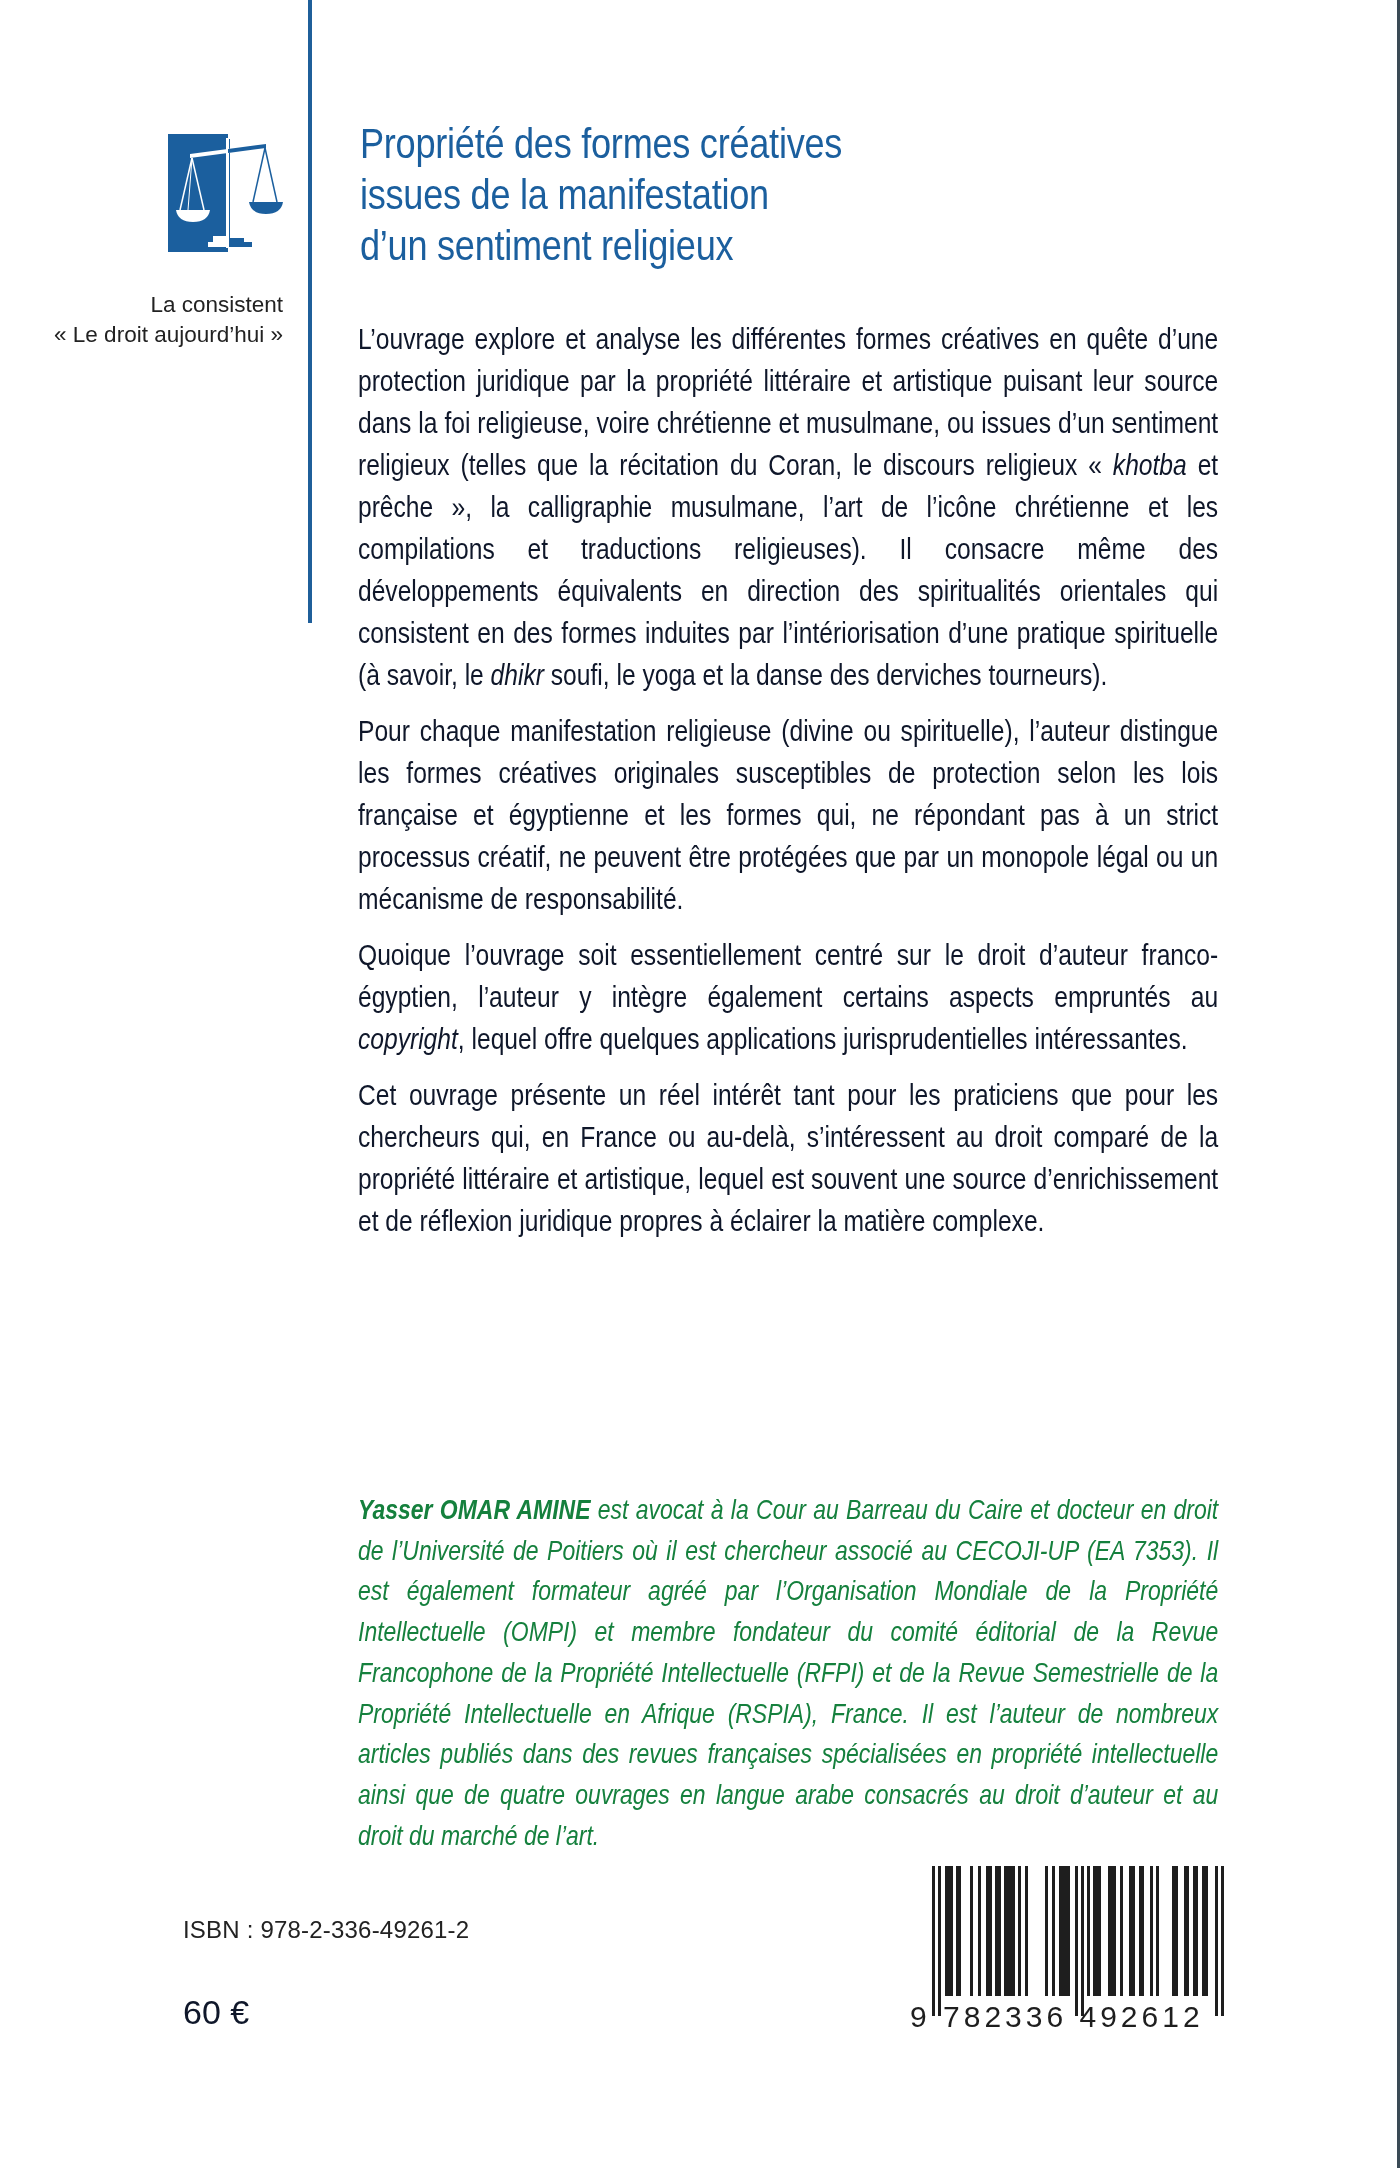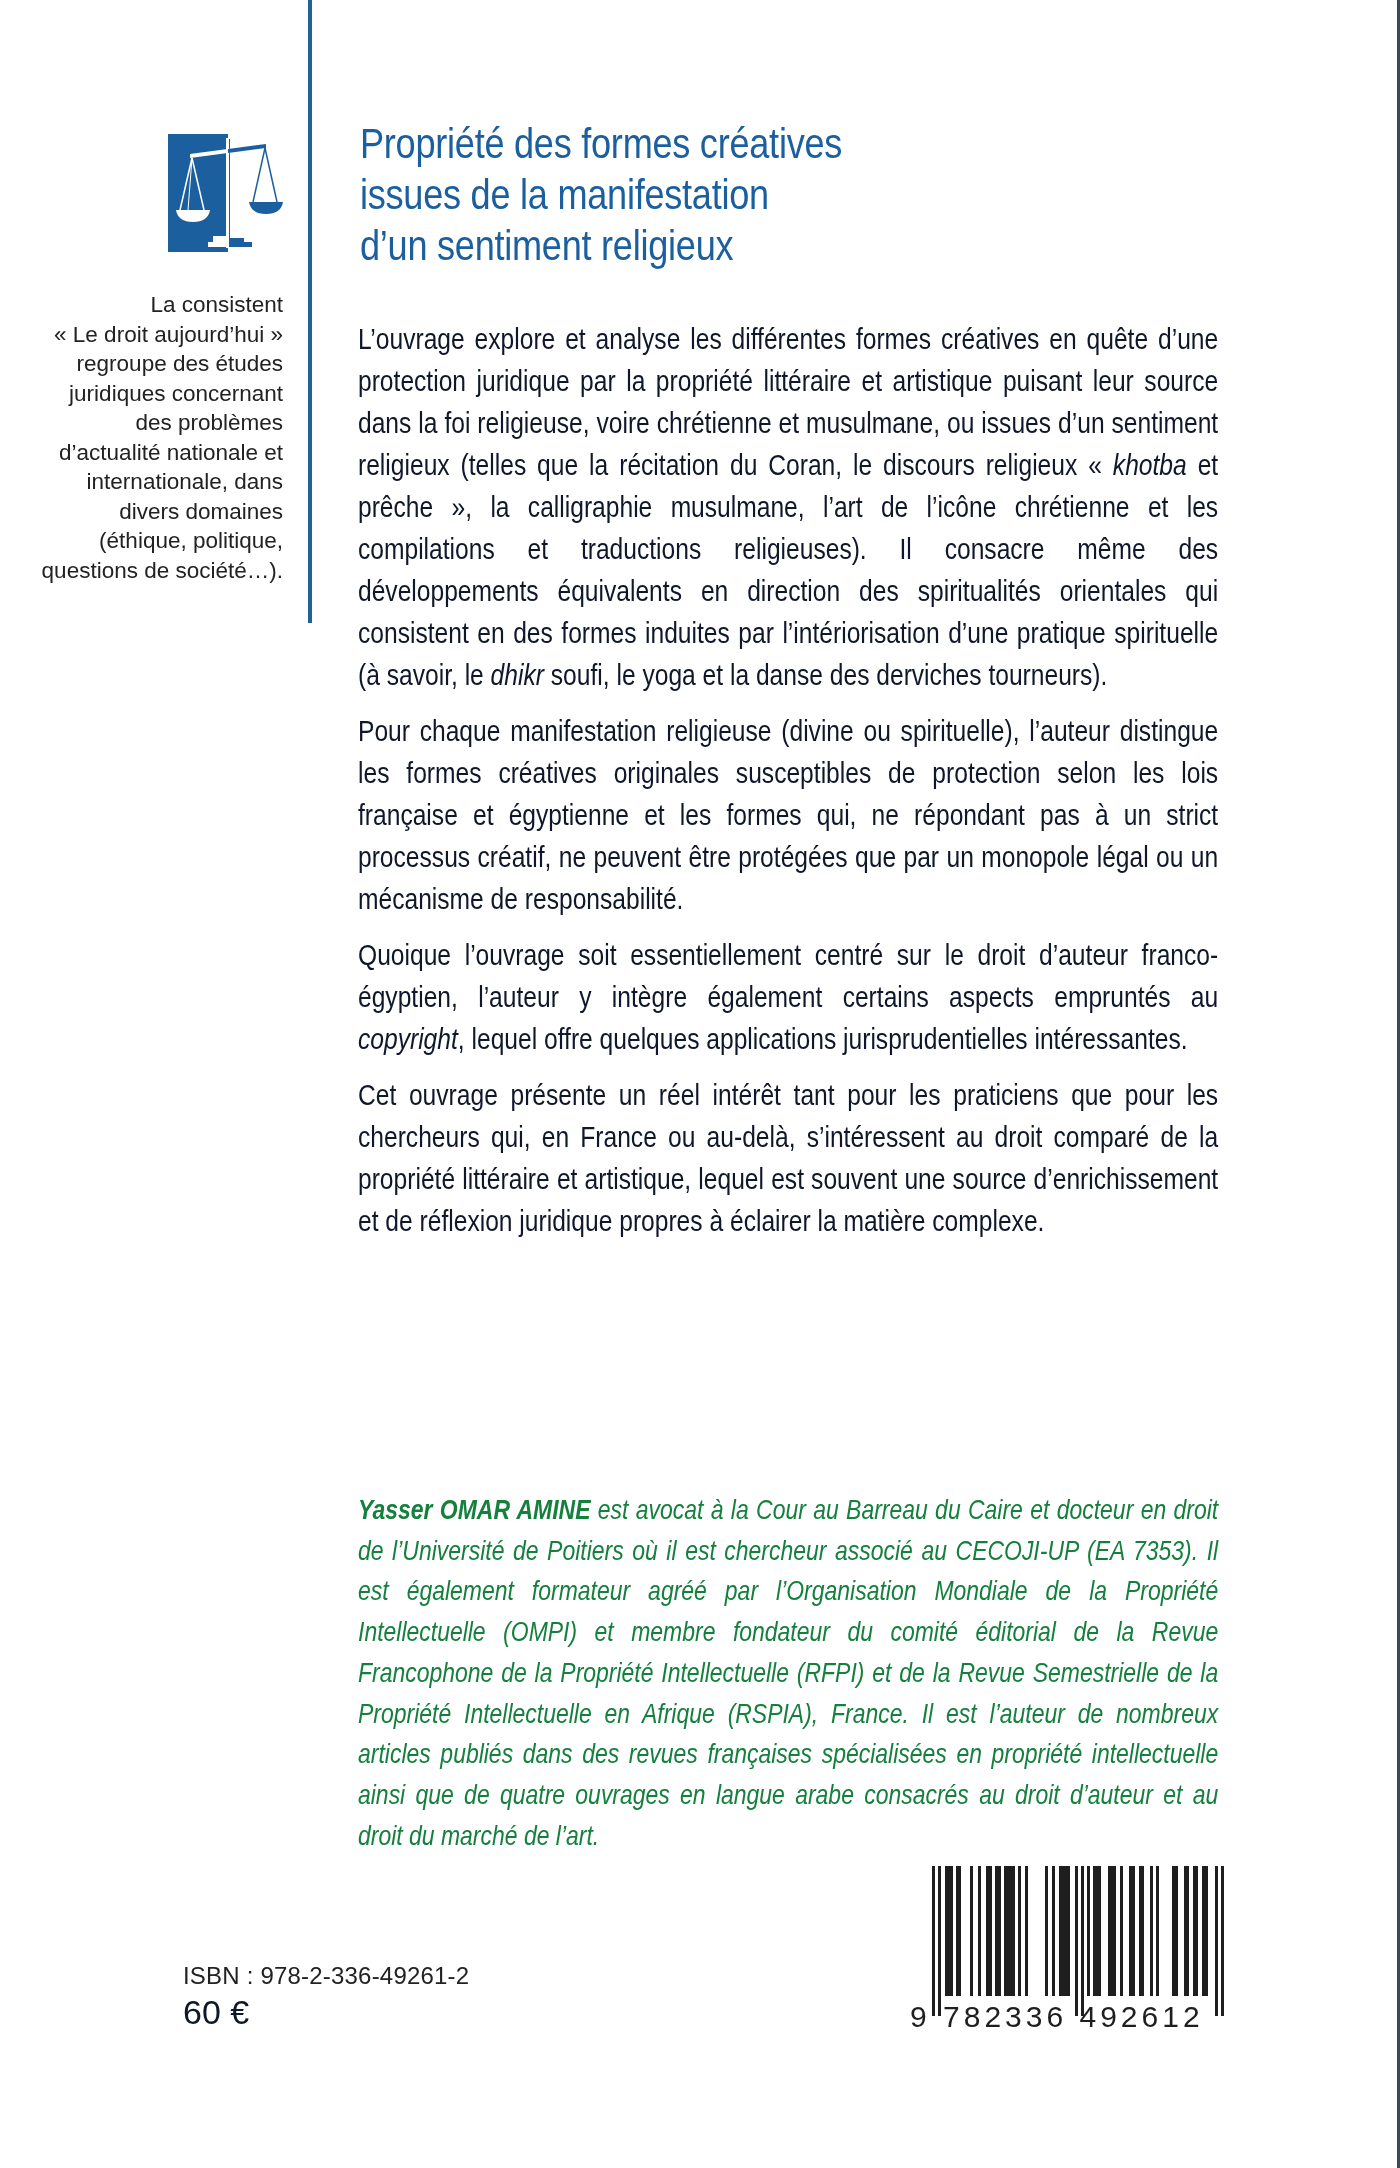--- a/index.html
+++ b/index.html
@@ -16,21 +16,21 @@
            font-weight: normal; color: #1b5f9e; font-size: 42px; line-height: 51px;
            transform: scaleX(0.86); transform-origin: left top; letter-spacing: -0.3px; }
   .body-text { position: absolute; left: 358px; top: 318px; width: 860px;
                font-size: 30px; line-height: 42px; color: #0f172a; text-align: justify; }
   .body-text p { margin: 0 0 14px 0; transform: scaleX(0.82); transform-origin: left top;
                  width: 1049px; }
   .author { position: absolute; left: 358px; top: 1490px; width: 860px;
             font-size: 28px; line-height: 40.7px; font-style: italic; color: #15803d; text-align: justify; }
   .author p { margin: 0; transform: scaleX(0.82); transform-origin: left top; width: 1049px; }
   .author b { font-weight: bold; }
-  .isbn { position: absolute; left: 183px; top: 1962px; font-size: 24px; color: #222; letter-spacing: 0.2px; }
+  .isbn { position: absolute; left: 183px; top: 1916px; font-size: 24px; color: #222; letter-spacing: 0.2px; }
   .price { position: absolute; left: 183px; top: 1993px; font-size: 34px; color: #0f172a; }
   .barcode { position: absolute; left: 928px; top: 1866px; width: 300px; height: 168px; }
   .barcode-digits { position: absolute; left: 910px; top: 2000px; width: 320px; font-family: Liberation Sans, sans-serif;
                     font-size: 30px; letter-spacing: 4px; color: #1e1e1e; }
 </style>
 </head>
 <body>
 
 <div class="right-edge"></div>
 <div class="vline"></div>
@@ -50,21 +50,20 @@
   <path d="M81,68 L115,68 Q113,80 98,80 Q83,80 81,68 Z" fill="#1b5f9e"></path>
   <rect x="40" y="108" width="20" height="5" fill="#ffffff"></rect>
   <rect x="45" y="102" width="15" height="6" fill="#ffffff"></rect>
   <rect x="62" y="104" width="14" height="4" fill="#1b5f9e"></rect>
   <rect x="62" y="108" width="22" height="5" fill="#1b5f9e"></rect>
 </svg>
 
 <div class="collection">
   <div>La consistent</div>
   <div class="it">« Le droit aujourd’hui »</div>
-  <div>regroupe des études juridiques concernant des problèmes d’actualité nationale et internationale, dans divers domaines (éthique, politique, questions de société…).</div>
 </div>
 
 <h1 class="title">
   <span>Propriété des formes créatives</span><br>
   <span>issues de la manifestation</span><br>
   <span>d’un sentiment religieux</span>
 </h1>
 
 <div class="body-text">
   <p><span>L’ouvrage explore et analyse les différentes formes créatives en quête d’une protection juridique par la propriété littéraire et artistique puisant leur source dans la foi religieuse, voire chrétienne et musulmane, ou issues d’un sentiment religieux (telles que la récitation du Coran, le discours religieux « </span><i>khotba</i><span> et prêche », la calligraphie musulmane, l’art de l’icône chrétienne et les compilations et traductions religieuses). Il consacre même des développements équivalents en direction des spiritualités orientales qui consistent en des formes induites par l’intériorisation d’une pratique spirituelle (à savoir, le </span><i>dhikr</i><span> soufi, le yoga et la danse des derviches tourneurs).</span></p>

